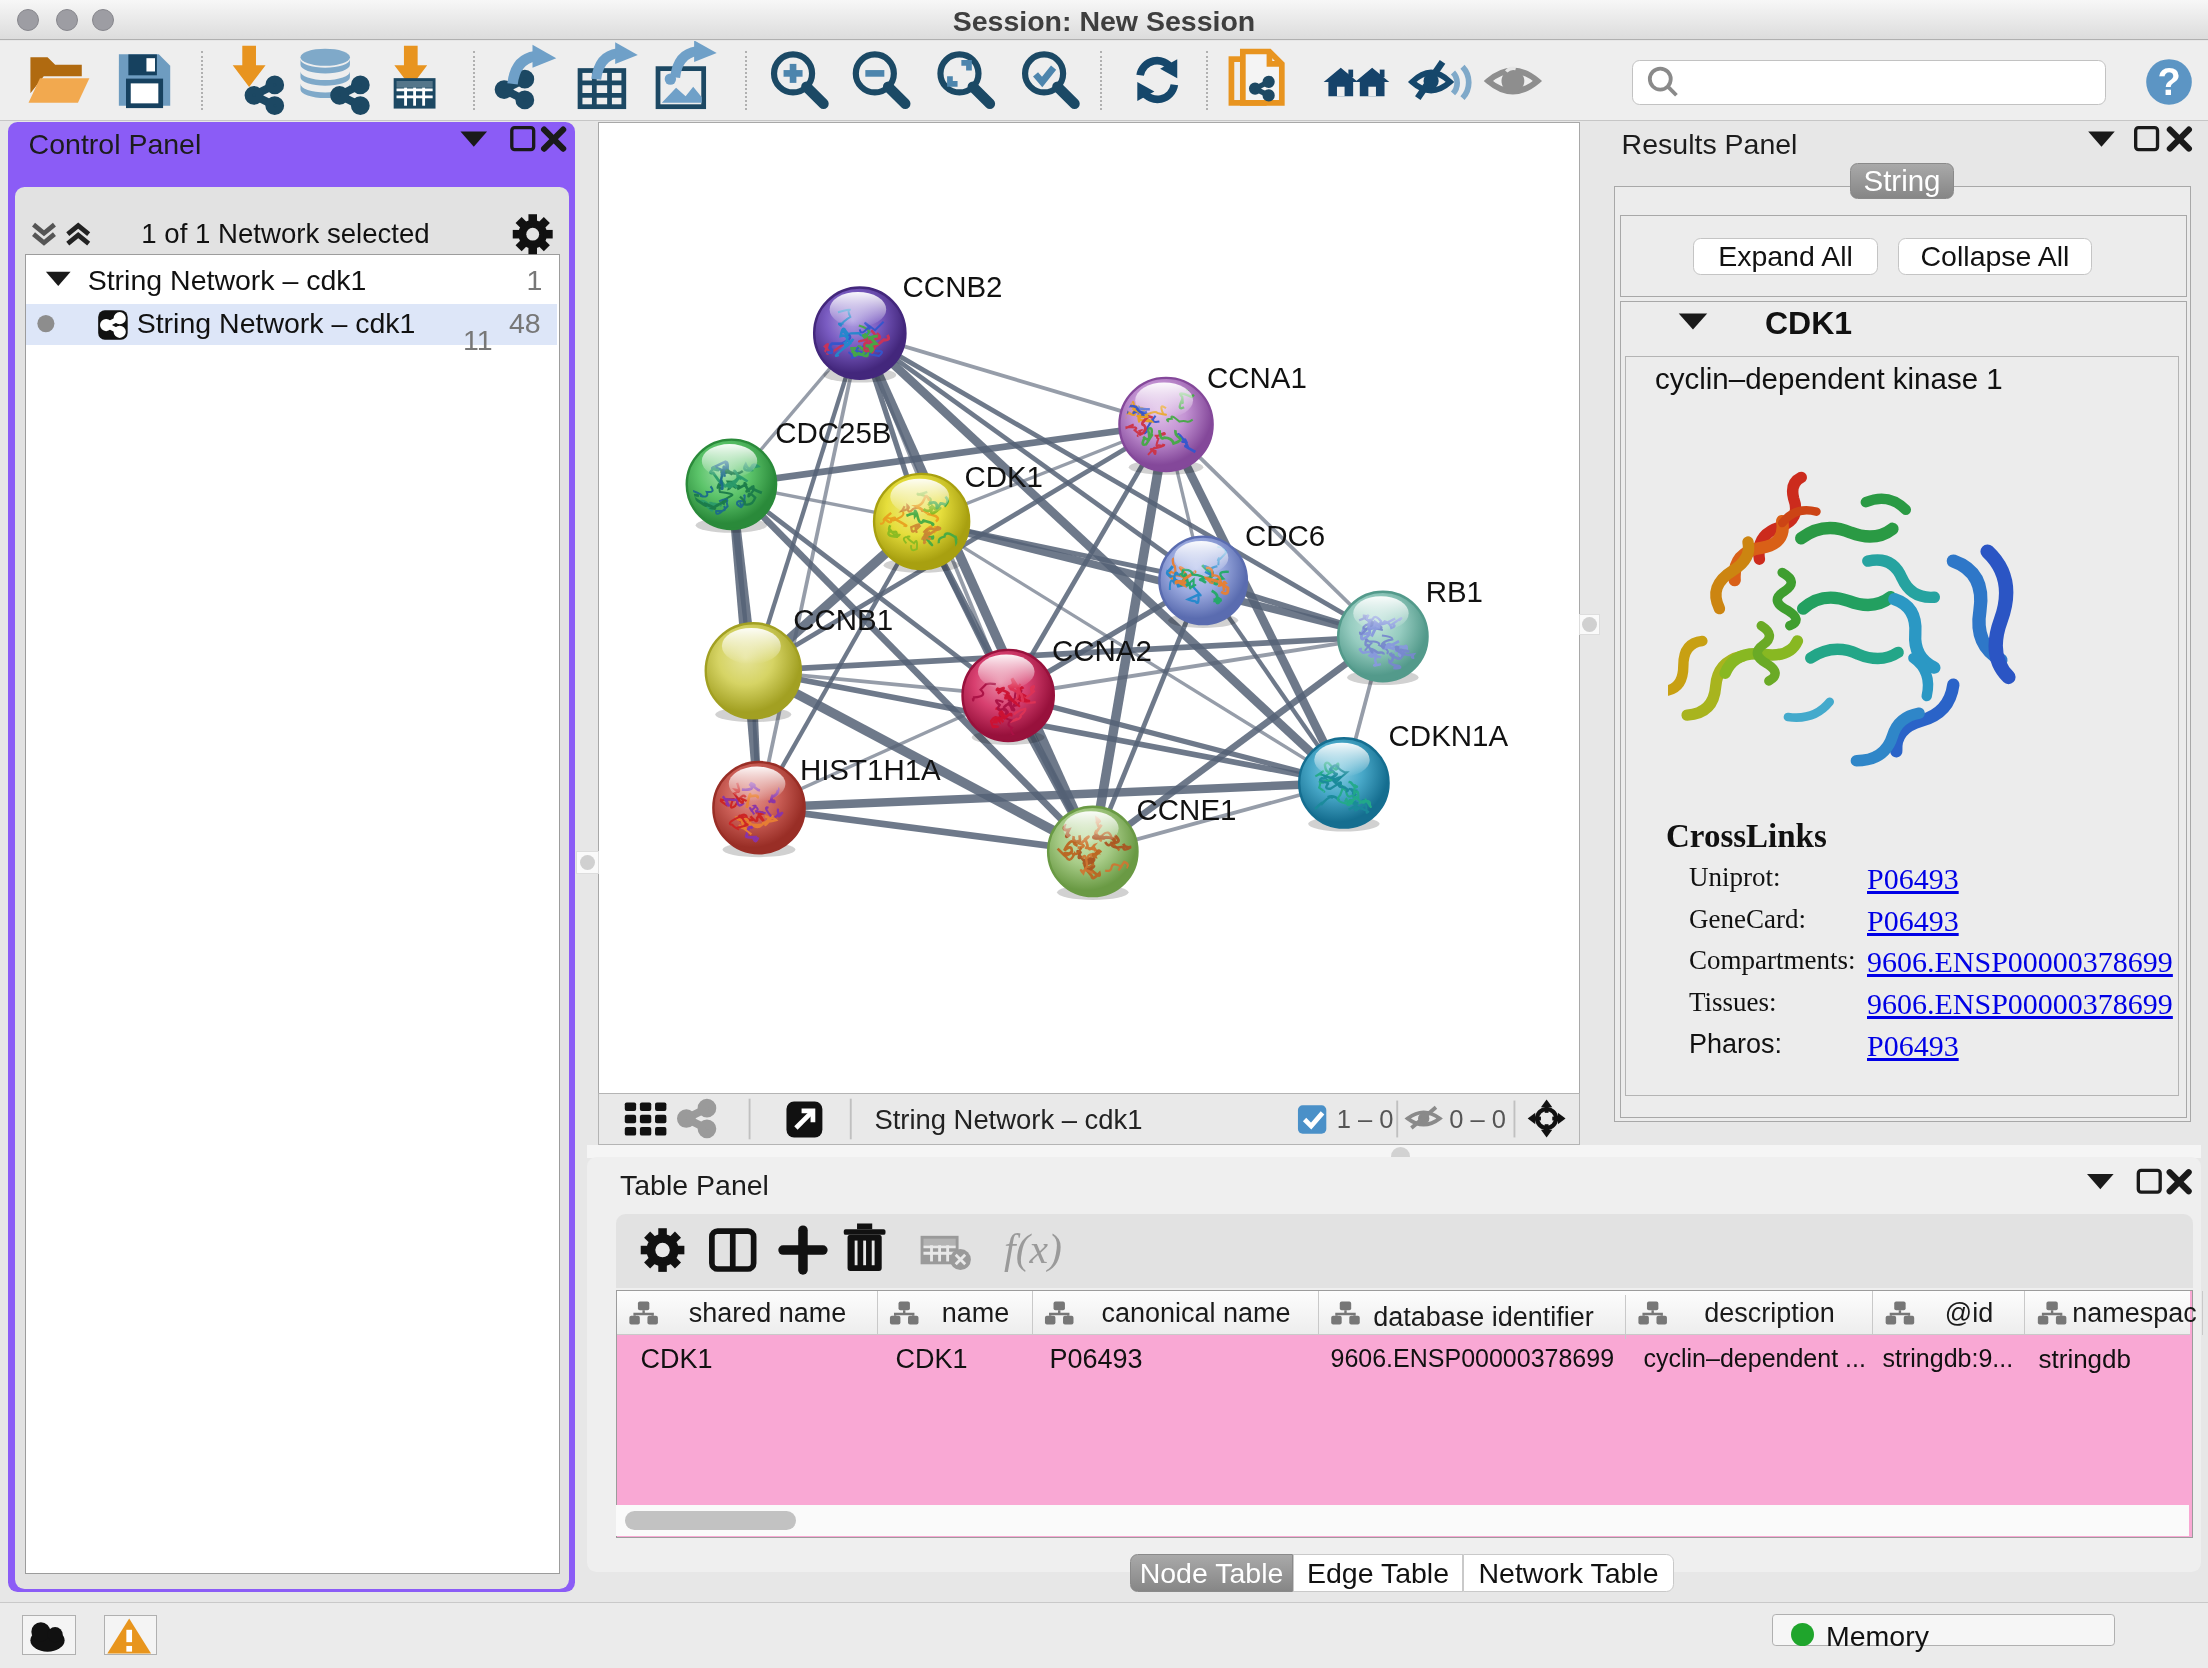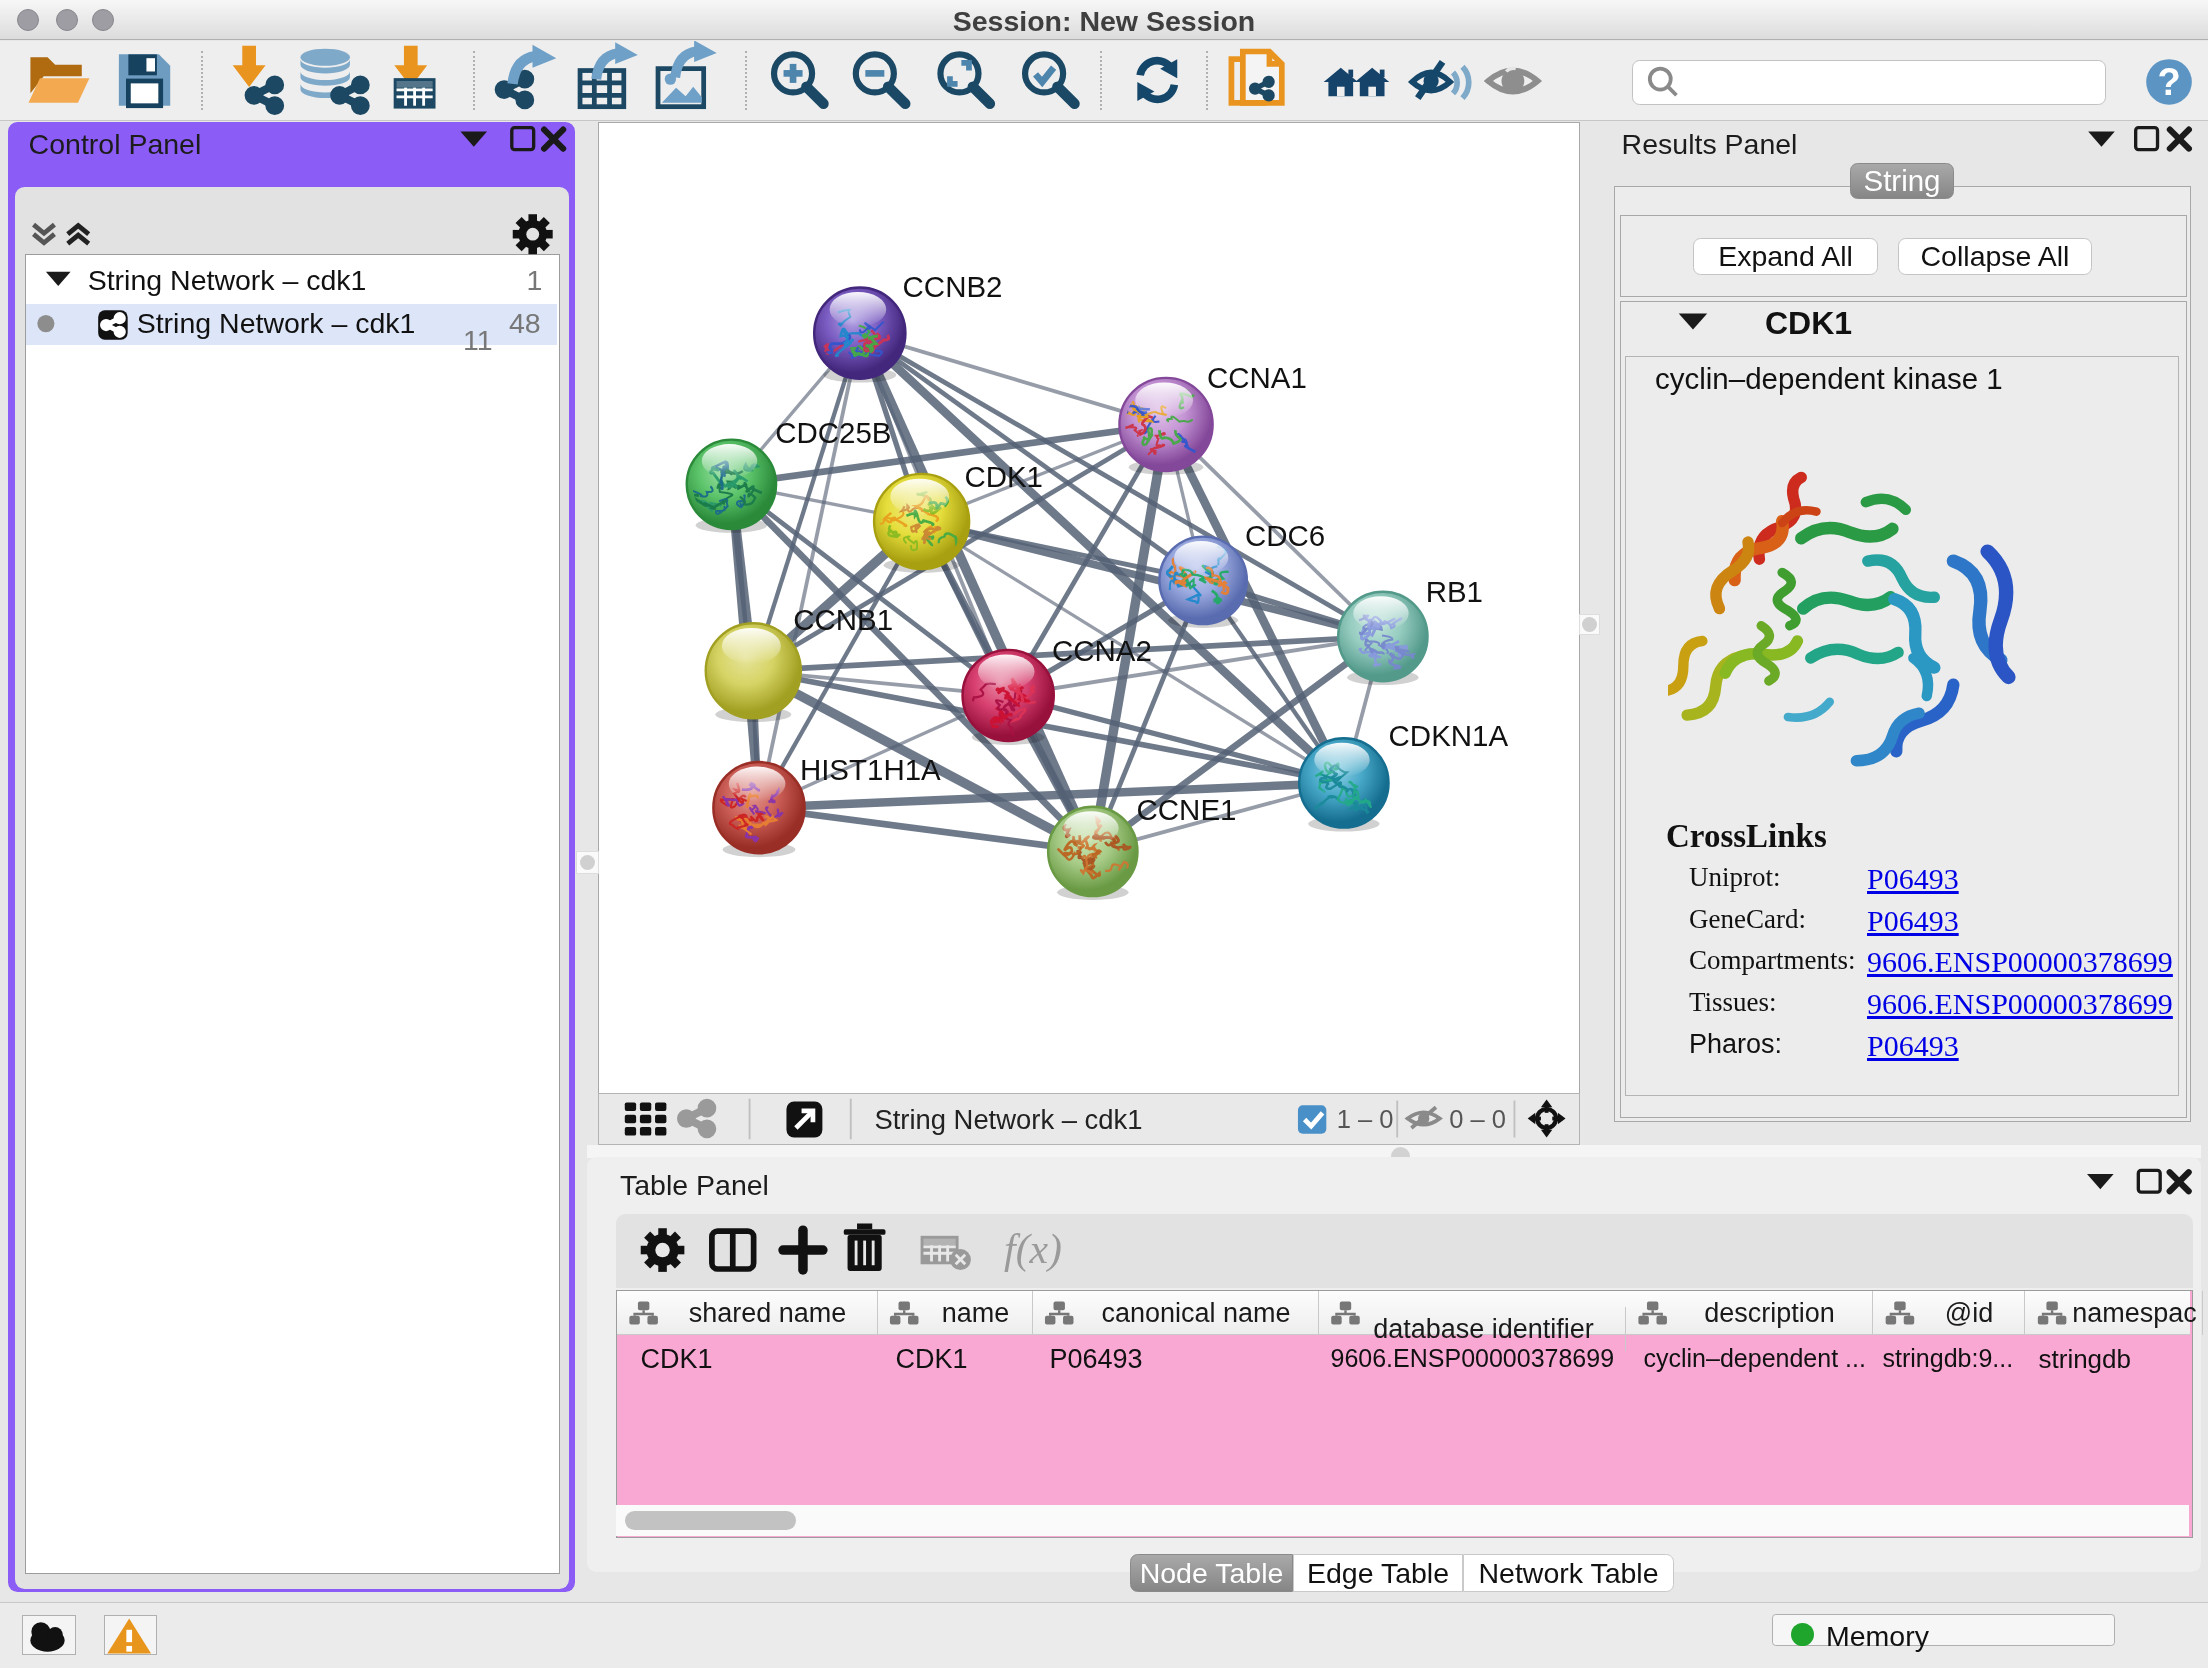--- a/index.html
+++ b/index.html
@@ -153,20 +153,21 @@
     </g>
     <circle cx="1746" cy="40" r="11" fill="none" stroke="#8a8a8a" stroke-width="4"></circle>
     <line x1="1754" y1="48" x2="1763" y2="57" stroke="#8a8a8a" stroke-width="4"></line>
     <circle cx="2281" cy="43" r="24" fill="#5c95c4"></circle>
     <text x="2281" y="57" font-size="40" font-weight="bold" fill="#fff" text-anchor="middle" font-family="Liberation Sans">?</text>
   </svg>
 
 <div class="abs" style="left:7.6px;top:122px;width:567px;height:1470px;background:#8b5cf6;border-radius:9.5px">
   <div class="abs panel-title" style="left:21px;top:5.7px">Control Panel</div>
   <div class="abs" style="left:7.6px;top:65px;width:554px;height:1402px;background:#e2e2e2;border-radius:9.5px">
+    <div class="abs" style="left:0;top:25px;width:554px;height:44px;display:flex;align-items:center;justify-content:center;font-size:27.6px;color:#111;padding-right:13.3px">1 of 1 Network selected</div>
     <div class="abs" style="left:9.5px;top:67px;width:535px;height:1320px;background:#fff;border:1.9px solid #9c9c9c">
       <div class="abs" style="left:0;top:0;width:531px;height:49px;font-size:28.5px;color:#111">
         <span class="abs" style="left:62px;top:8.6px">String Network – cdk1</span>
         <span class="abs" style="right:14.3px;top:8.6px;color:#777">1</span>
       </div>
       <div class="abs" style="left:0;top:49px;width:531px;height:41px;background:#dde6f8;font-size:28.5px;color:#111">
         <span class="abs" style="left:111px;top:2.9px">String Network – cdk1</span>
         <span class="abs" style="right:64px;top:20px;color:#777">11</span>
         <span class="abs" style="right:16px;top:2.9px;color:#777">48</span>
       </div>
@@ -744,21 +745,21 @@
 <div class="abs" style="left:1867px;top:1029px;font-family:'Liberation Serif',serif;font-size:30px;color:#0000e6;text-decoration:underline">P06493</div>
 
 <div class="abs" style="left:587px;top:1157px;width:1614px;height:415px;background:#efefef;border-radius:9.5px">
   <div class="abs panel-title" style="left:33px;top:12.4px">Table Panel</div>
   <div class="abs" style="left:28.5px;top:57px;width:1577px;height:74px;background:#e2e2e2;border-radius:9.5px 9.5px 0 0"></div>
   <div class="abs" style="left:28.5px;top:133px;width:1577px;height:248px;background:#f9a8d4;border:1.9px solid #9c9c9c">
     <div class="abs" style="left:0;top:0;width:1573px;height:44px;background:linear-gradient(#fdfdfd,#ededed);border-bottom:1.9px solid #c9c9c9">
         <div class="abs" style="left:0px;top:0;width:261px;height:44px;border-right:1.9px solid #c9c9c9;display:flex;align-items:center;justify-content:center;font-size:27px;color:#1a1a1a;padding-left:42px">shared name</div>
         <div class="abs" style="left:261px;top:0;width:155px;height:44px;border-right:1.9px solid #c9c9c9;display:flex;align-items:center;justify-content:center;font-size:27px;color:#1a1a1a;padding-left:42px">name</div>
         <div class="abs" style="left:416px;top:0;width:286px;height:44px;border-right:1.9px solid #c9c9c9;display:flex;align-items:center;justify-content:center;font-size:27px;color:#1a1a1a;padding-left:42px">canonical name</div>
-        <div class="abs" style="left:702px;top:16px;width:307px;height:44px;border-right:1.9px solid #c9c9c9;display:flex;align-items:center;justify-content:center;font-size:27px;color:#1a1a1a;padding-left:24px">database identifier</div>
+        <div class="abs" style="left:702px;top:4px;width:307px;height:44px;border-right:1.9px solid #c9c9c9;display:flex;align-items:center;justify-content:center;font-size:27px;color:#1a1a1a;padding-left:24px">database identifier</div>
         <div class="abs" style="left:1009px;top:0;width:247px;height:44px;border-right:1.9px solid #c9c9c9;display:flex;align-items:center;justify-content:center;font-size:27px;color:#1a1a1a;padding-left:42px">description</div>
         <div class="abs" style="left:1256px;top:0;width:152px;height:44px;border-right:1.9px solid #c9c9c9;display:flex;align-items:center;justify-content:center;font-size:27px;color:#1a1a1a;padding-left:42px">@id</div>
         <div class="abs" style="left:1409px;top:0;width:177px;height:44px;border-right:1.9px solid #c9c9c9;display:flex;align-items:center;justify-content:center;font-size:27px;color:#1a1a1a;padding-left:42px">namespac</div>
       </div>
     <svg class="abs" style="left:0;top:0" width="1573" height="44" viewBox="0 0 1654 46">
         <g fill="#777">
           <rect x="22" y="11" width="12" height="9" rx="2"></rect>
           <rect x="13" y="26" width="11" height="9" rx="2"></rect>
           <rect x="32" y="26" width="11" height="9" rx="2"></rect>
           <path d="M28 20 v4 M18.5 26 v-2 h19 v2" stroke="#777" stroke-width="2.5" fill="none"></path>

